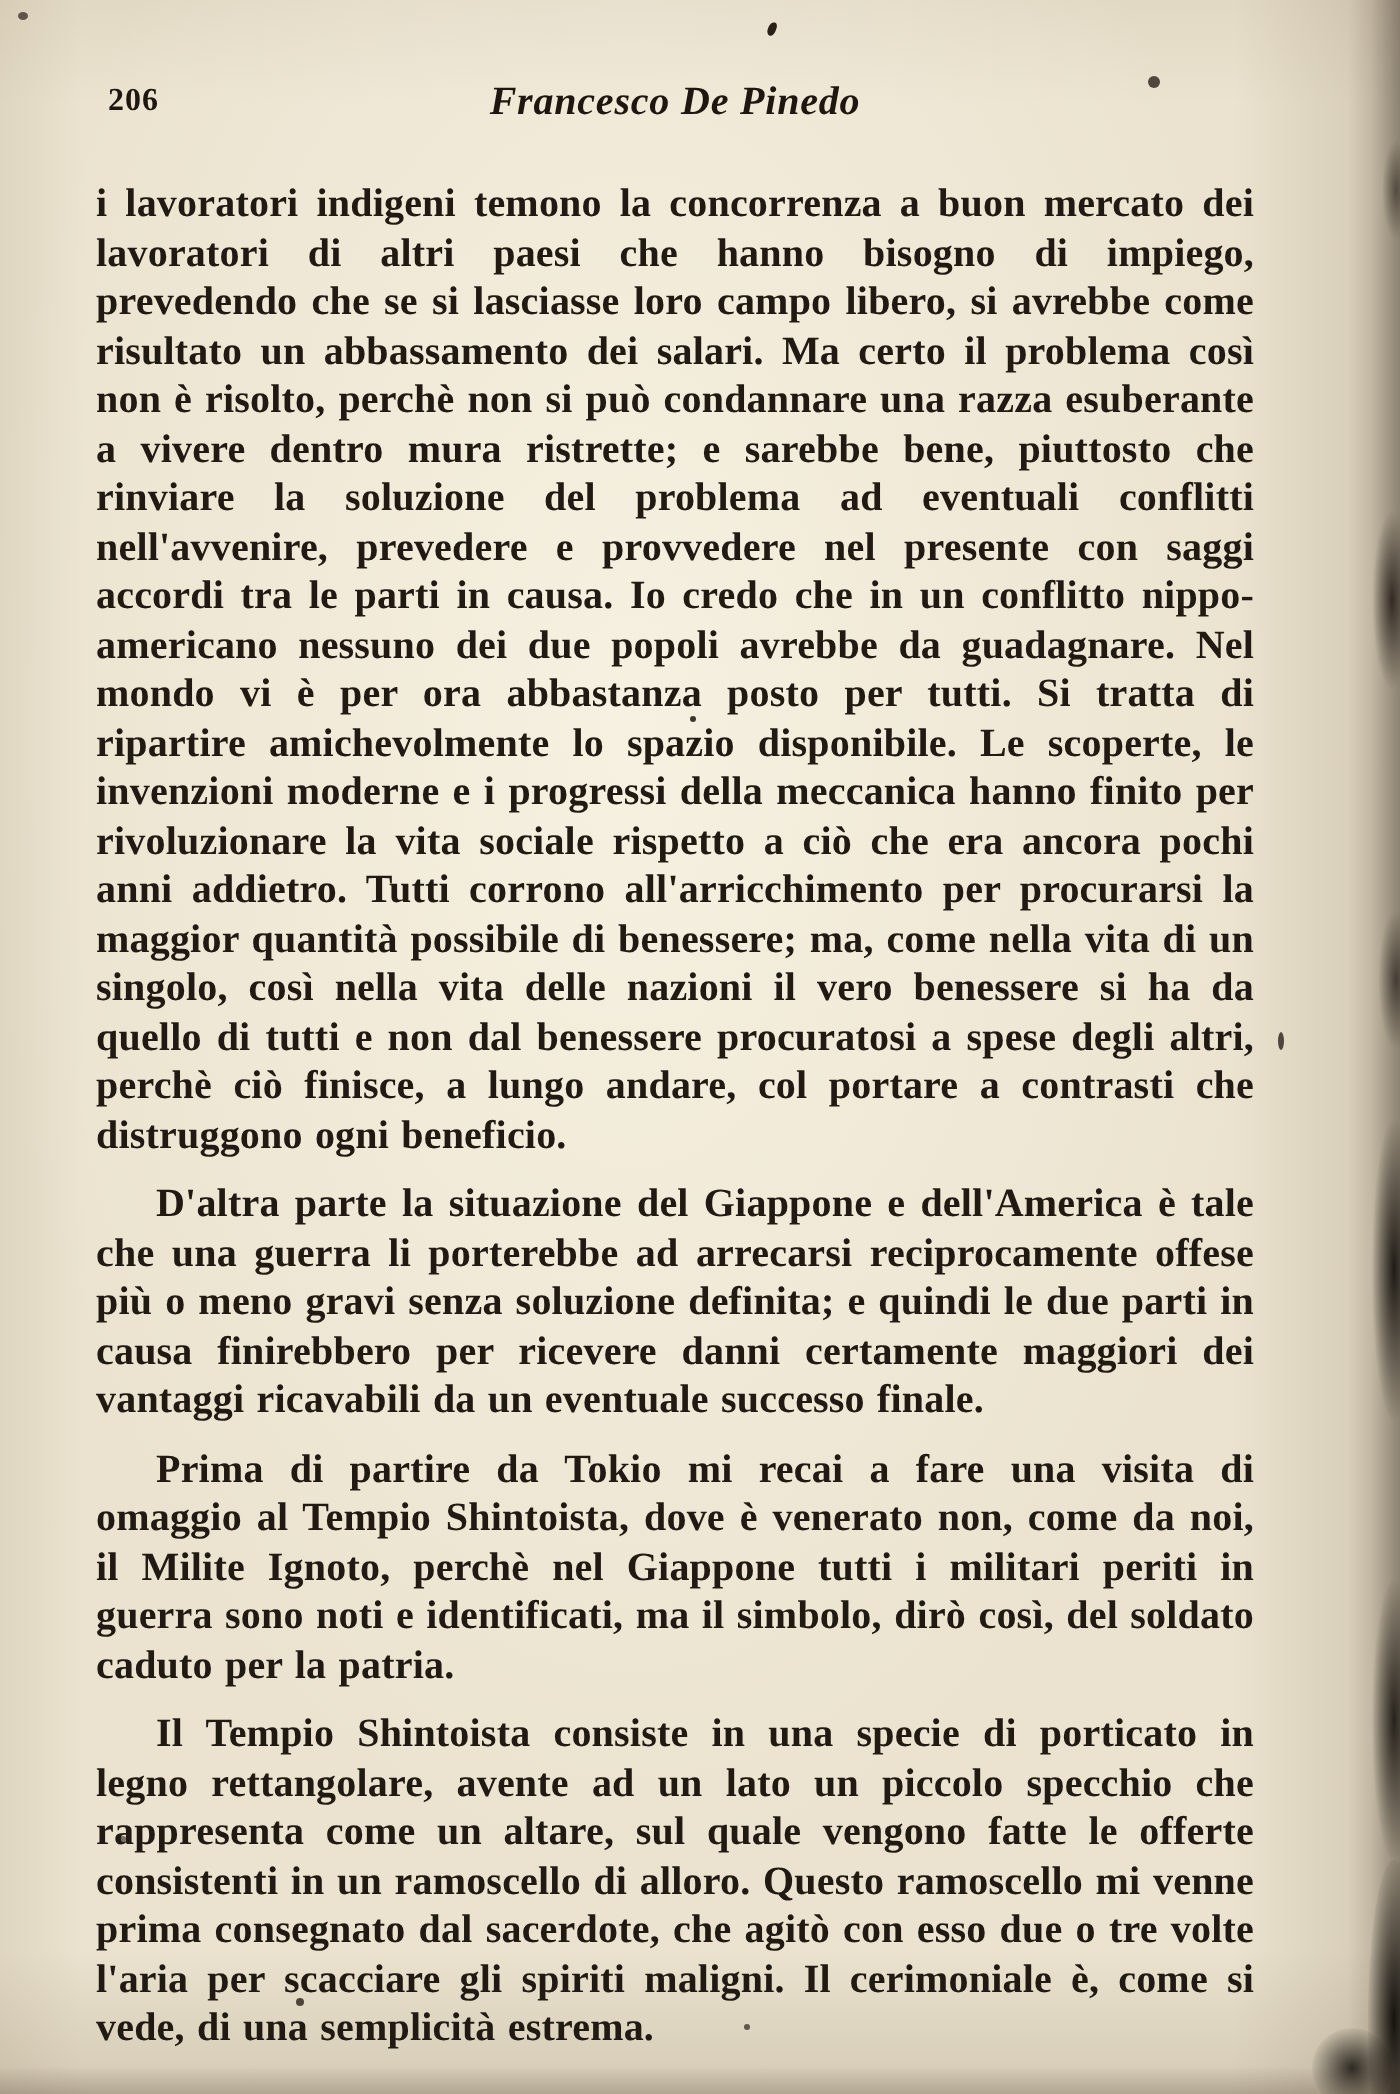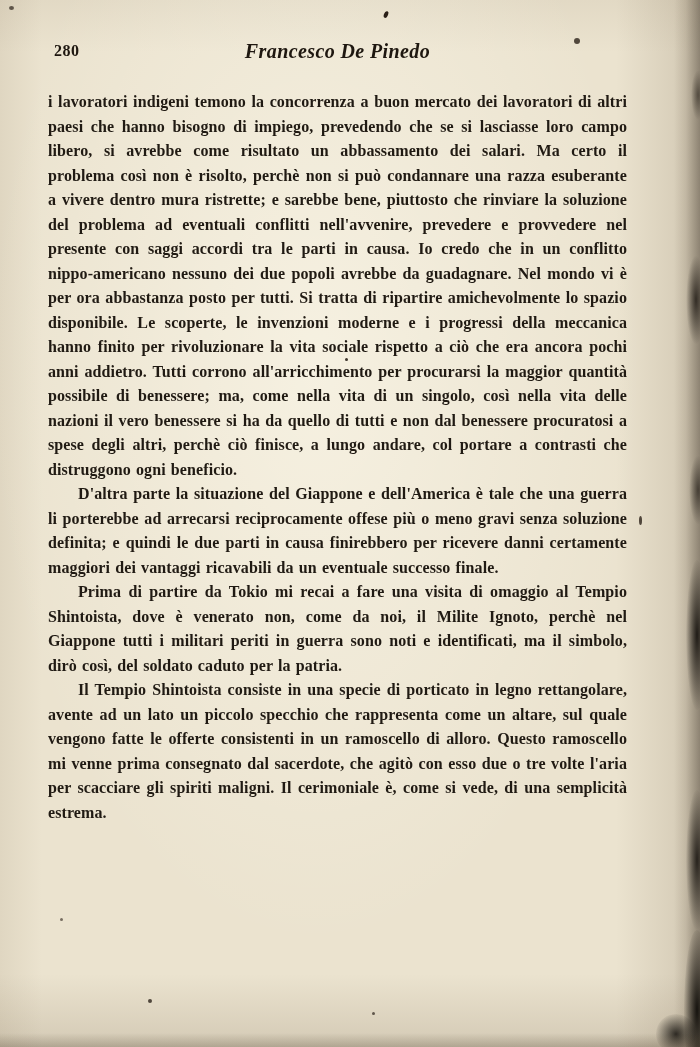--- a/index.html
+++ b/index.html
@@ -51,32 +51,33 @@
     display: block;
     text-align: center;
     font-weight: 700;
     font-style: italic;
     font-size: 20px;
     letter-spacing: 0.4px;
   }
 
   .body-text p {
     margin: 0;
-    font-size: 16px;
+    font-size: 20px;
     line-height: 24.5px;
     font-weight: 700;
     text-align: justify;
     letter-spacing: 0.1px;
     word-spacing: 1px;
     hyphens: auto;
     -webkit-hyphens: auto;
     color: #201a13;
   }
   .body-text p.indent {
     text-indent: 30px;
+    margin-top: 10px;
   }
 
   
   .binding-shadow {
     position: absolute;
     top: 0;
     right: 0;
     width: 26px;
     height: 100%;
     background: linear-gradient(to right, rgba(55,40,22,0) 0%, rgba(55,40,22,0.12) 45%, rgba(30,20,10,0.38) 100%);
@@ -121,21 +122,21 @@
   }
 </style>
 </head>
 <body>
 
 <div class="paper"></div>
 
 <div class="page">
 
   <div class="header">
-    <span class="pagenum">280</span>
+    <span class="pagenum">206</span>
     <span class="running-title">Francesco De Pinedo</span>
   </div>
 
   <div class="body-text">
     <p>i lavoratori indigeni temono la concorrenza a buon mercato dei lavoratori di altri paesi che hanno bisogno di impiego, prevedendo che se si lasciasse loro campo libero, si avrebbe come risultato un abbassamento dei salari. Ma certo il problema così non è risolto, perchè non si può condannare una razza esuberante a vivere dentro mura ristrette; e sarebbe bene, piuttosto che rinviare la soluzione del problema ad eventuali conflitti nell'avvenire, prevedere e provvedere nel presente con saggi accordi tra le parti in causa. Io credo che in un conflitto nippo-americano nessuno dei due popoli avrebbe da guadagnare. Nel mondo vi è per ora abbastanza posto per tutti. Si tratta di ripartire amichevolmente lo spazio disponibile. Le scoperte, le invenzioni moderne e i progressi della meccanica hanno finito per rivoluzionare la vita sociale rispetto a ciò che era ancora pochi anni addietro. Tutti corrono all'arricchimento per procurarsi la maggior quantità possibile di benessere; ma, come nella vita di un singolo, così nella vita delle nazioni il vero benessere si ha da quello di tutti e non dal benessere procuratosi a spese degli altri, perchè ciò finisce, a lungo andare, col portare a contrasti che distruggono ogni beneficio.</p>
     <p class="indent">D'altra parte la situazione del Giappone e dell'America è tale che una guerra li porterebbe ad arrecarsi reciprocamente offese più o meno gravi senza soluzione definita; e quindi le due parti in causa finirebbero per ricevere danni certamente maggiori dei vantaggi ricavabili da un eventuale successo finale.</p>
     <p class="indent">Prima di partire da Tokio mi recai a fare una visita di omaggio al Tempio Shintoista, dove è venerato non, come da noi, il Milite Ignoto, perchè nel Giappone tutti i militari periti in guerra sono noti e identificati, ma il simbolo, dirò così, del soldato caduto per la patria.</p>
     <p class="indent">Il Tempio Shintoista consiste in una specie di porticato in legno rettangolare, avente ad un lato un piccolo specchio che rappresenta come un altare, sul quale vengono fatte le offerte consistenti in un ramoscello di alloro. Questo ramoscello mi venne prima consegnato dal sacerdote, che agitò con esso due o tre volte l'aria per scacciare gli spiriti maligni. Il cerimoniale è, come si vede, di una semplicità estrema.</p>
   </div>
 

